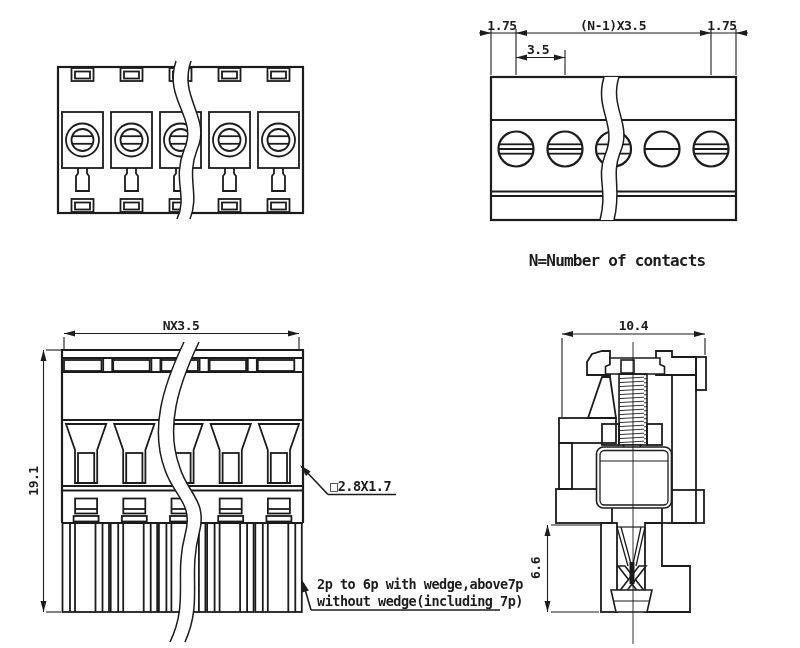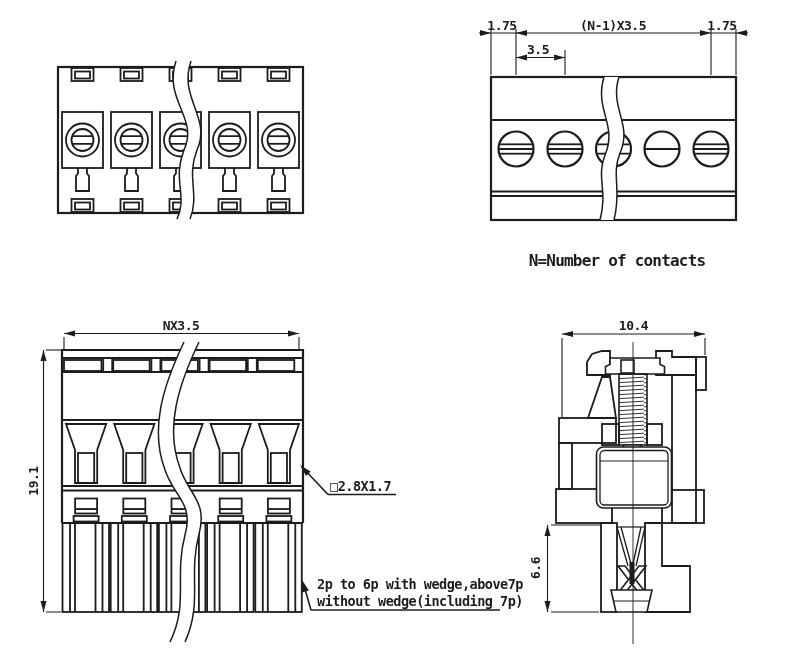--- a/index.html
+++ b/index.html
@@ -1,16 +1,16 @@
 <!DOCTYPE html>
 <html><head>
 <meta charset="utf-8">
 <style>
   html,body{margin:0;padding:0;background:#ffffff;}
-  .canvas{position:relative;width:800px;height:648px;background:#ffffff;overflow:hidden;border-radius:12px;}
+  .canvas{position:relative;width:800px;height:648px;background:#ffffff;overflow:hidden;}
   svg{display:block;}
   .geo{fill:none;stroke:#1c1c1c;stroke-width:1.8;stroke-linecap:butt;stroke-linejoin:miter;}
   .s22{stroke-width:2.2;}
   .s16{stroke-width:1.6;}
   .dim{fill:none;stroke:#1c1c1c;stroke-width:1.1;}
   .arr{fill:#1c1c1c;stroke:none;}
   .wfill{fill:#ffffff;stroke:none;}
   .wpart{fill:#ffffff;stroke:#1c1c1c;stroke-width:1.6;}
   .ink{fill:#1c1c1c;stroke:none;}
   .brk{fill:none;stroke:#1c1c1c;stroke-width:1.5;}

